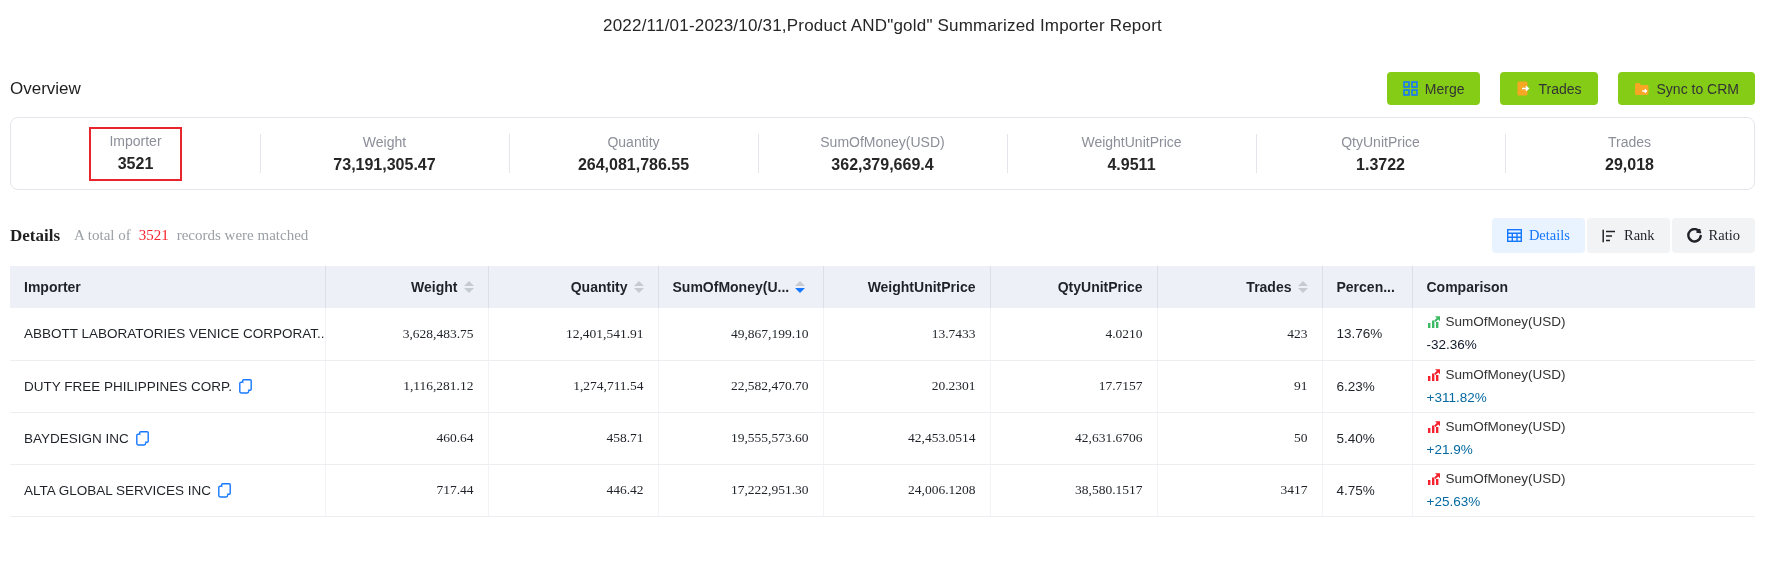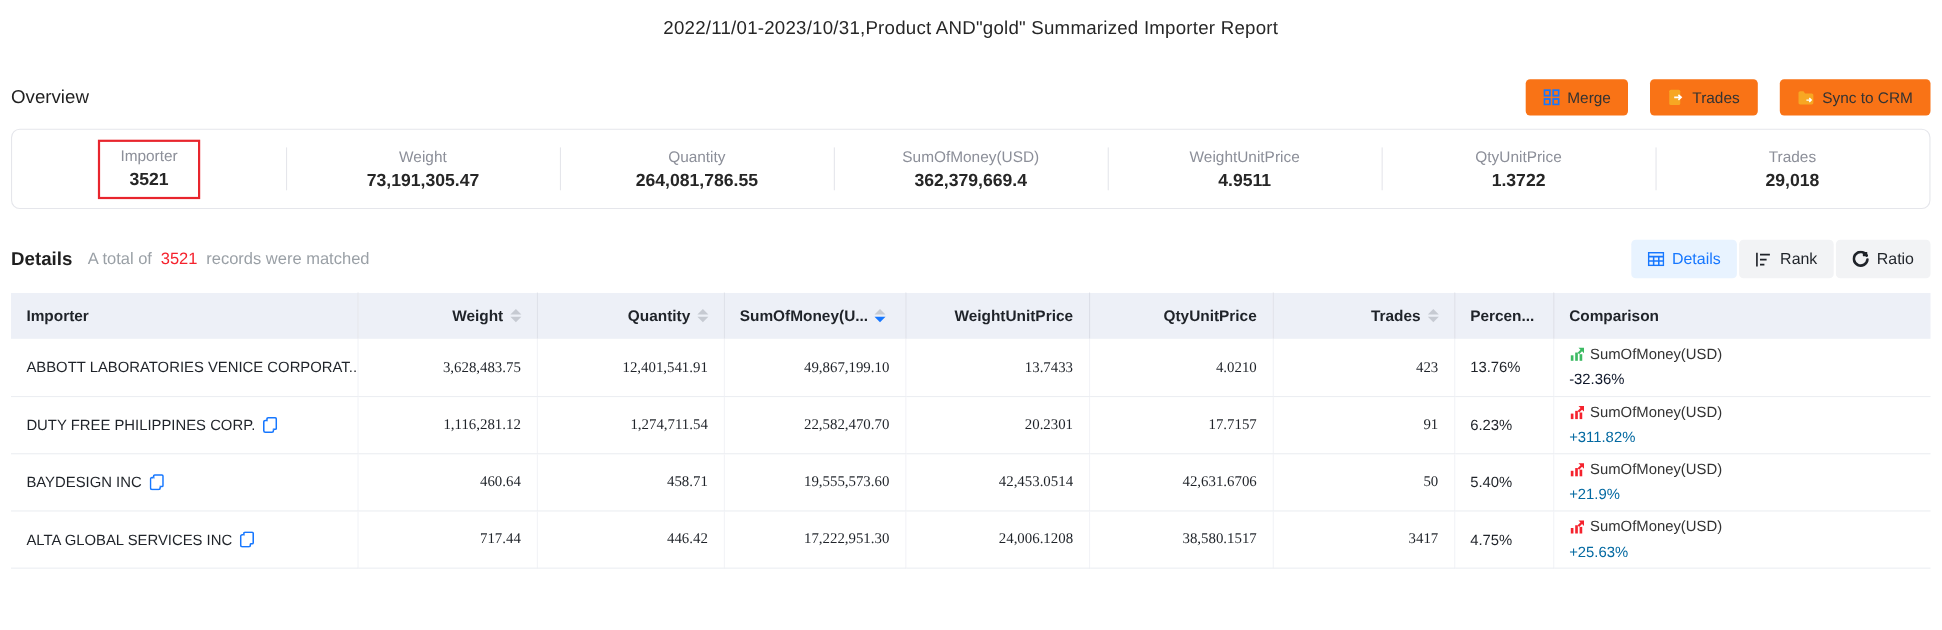--- a/index.html
+++ b/index.html
@@ -7,33 +7,33 @@
   body { font-family:"Liberation Sans","DejaVu Sans",sans-serif; color:#1f2329; }
   .page { position:relative; width:1765px; height:573px; overflow:hidden; background:#fff; padding:0 10px; }
 
   
   .report-title { text-align:center; padding-top:16px; font-size:17px; font-weight:500; color:#262626; letter-spacing:.2px; }
 
   
   .section-head { display:flex; align-items:center; justify-content:space-between; margin-top:36px; }
   .section-head h2 { font-size:17px; font-weight:400; color:#1f1f1f; }
   .actions { display:flex; gap:20px; }
-  .btn { display:inline-flex; align-items:center; gap:7px; height:33px; padding:0 16px; background:#f97316; border:none; border-radius:4px; font-size:14px; color:#333; font-family:inherit; cursor:pointer; }
+  .btn { display:inline-flex; align-items:center; gap:7px; height:33px; padding:0 16px; background:#84cc16; border:none; border-radius:4px; font-size:14px; color:#333; font-family:inherit; cursor:pointer; }
   .btn svg { display:block; }
 
   
   .stats-card { margin-top:12px; display:flex; border:1px solid #e5e6eb; border-radius:8px; height:73px; align-items:stretch; }
   .stat { flex:1; display:flex; flex-direction:column; align-items:center; justify-content:center; position:relative; }
   .stat + .stat::before { content:""; position:absolute; left:0; top:16px; bottom:16px; width:1px; background:#e5e6eb; }
   .stat .label { font-size:14px; color:#8c8f99; line-height:20px; }
   .stat .value { font-size:16px; font-weight:700; color:#262626; line-height:22px; margin-top:2px; }
   .red-frame { border:2px solid #e8252d; padding:2px 18px 4px; text-align:center; }
 
   
-  .details-head { display:flex; align-items:center; margin-top:28px; }
+  .details-head { display:flex; align-items:center; margin-top:28px;font-family:Liberation Serif, serif; }
   .details-head h2 { font-size:17px; font-weight:700; color:#1f1f1f; margin-right:14px; }
   .match-text { font-size:15px; color:#9aa0a6; }
   .match-count { color:#f5222d; margin:0 8px; font-size:15px; }
   .tabs { margin-left:auto; display:flex; gap:2px; }
   .tab { display:inline-flex; align-items:center; gap:7px; height:35px; padding:0 15px; background:#f2f3f5; border:none; border-radius:4px; font-size:14.5px; color:#1f2329; font-family:inherit; cursor:pointer; }
   .tab.active { background:#e8f3ff; color:#1677ff; }
   .tab svg { display:block; }
 
   
   table { margin-top:13px; width:1745px; border-collapse:collapse; table-layout:fixed; }

